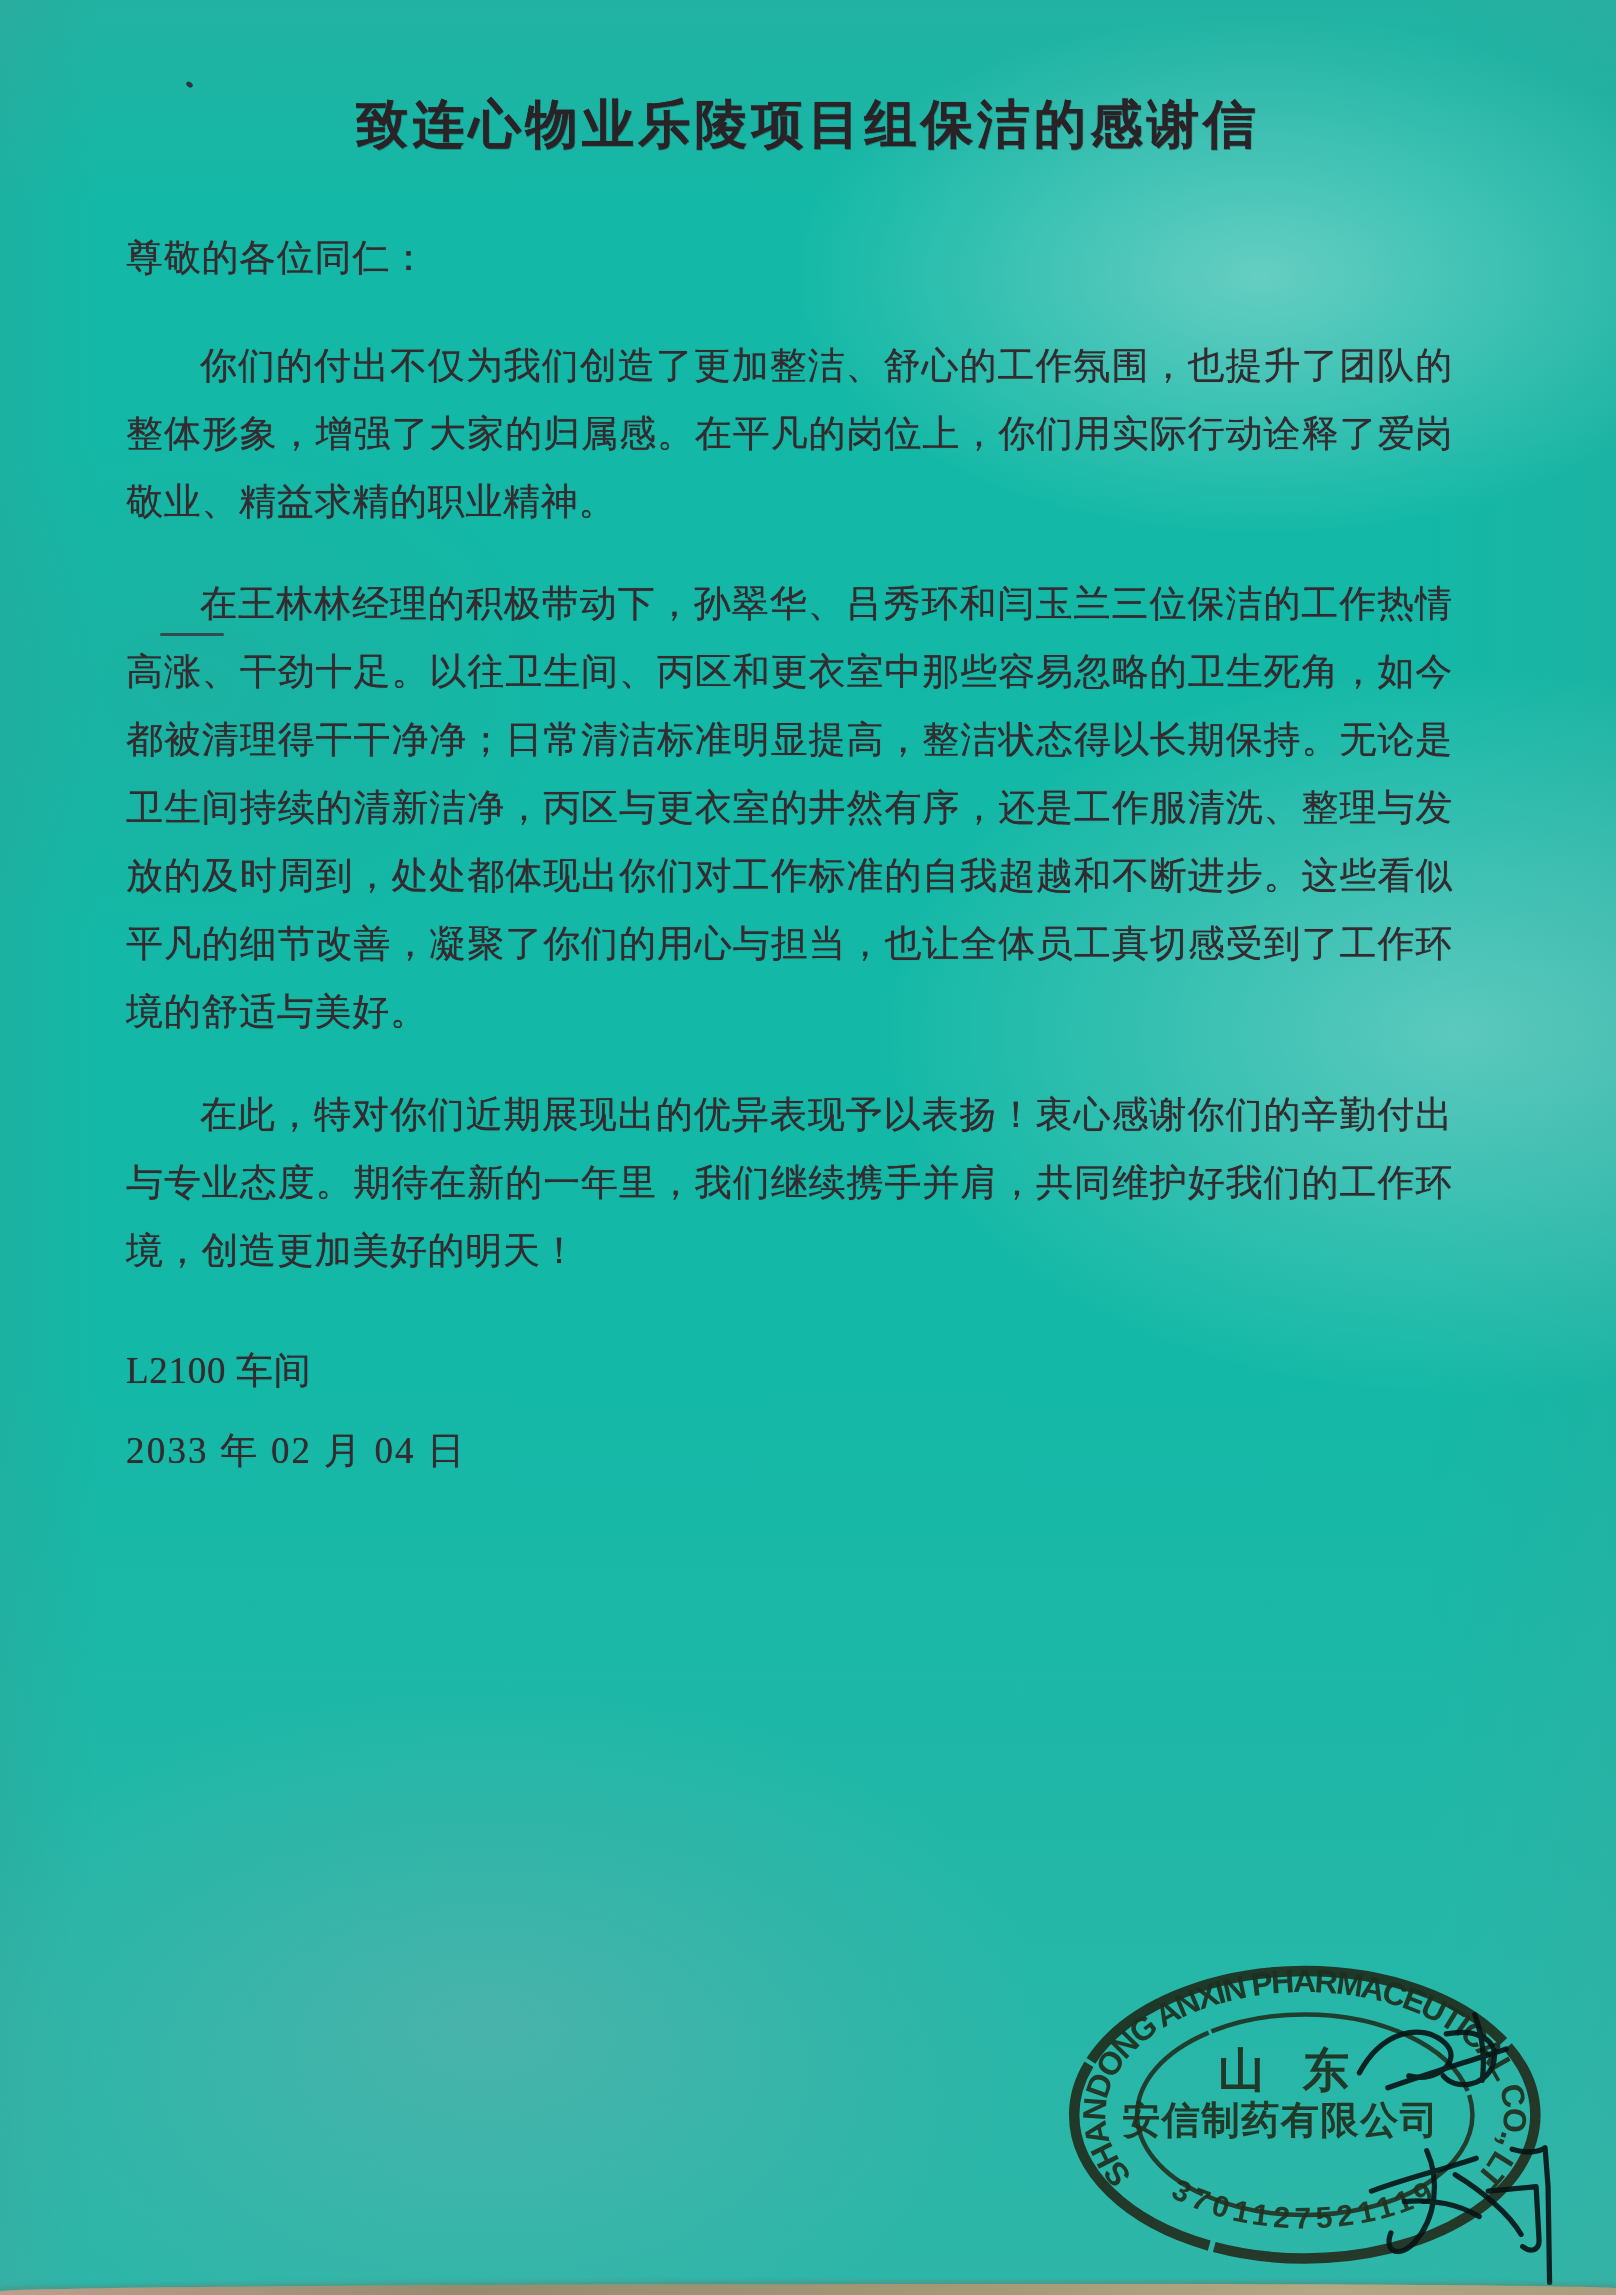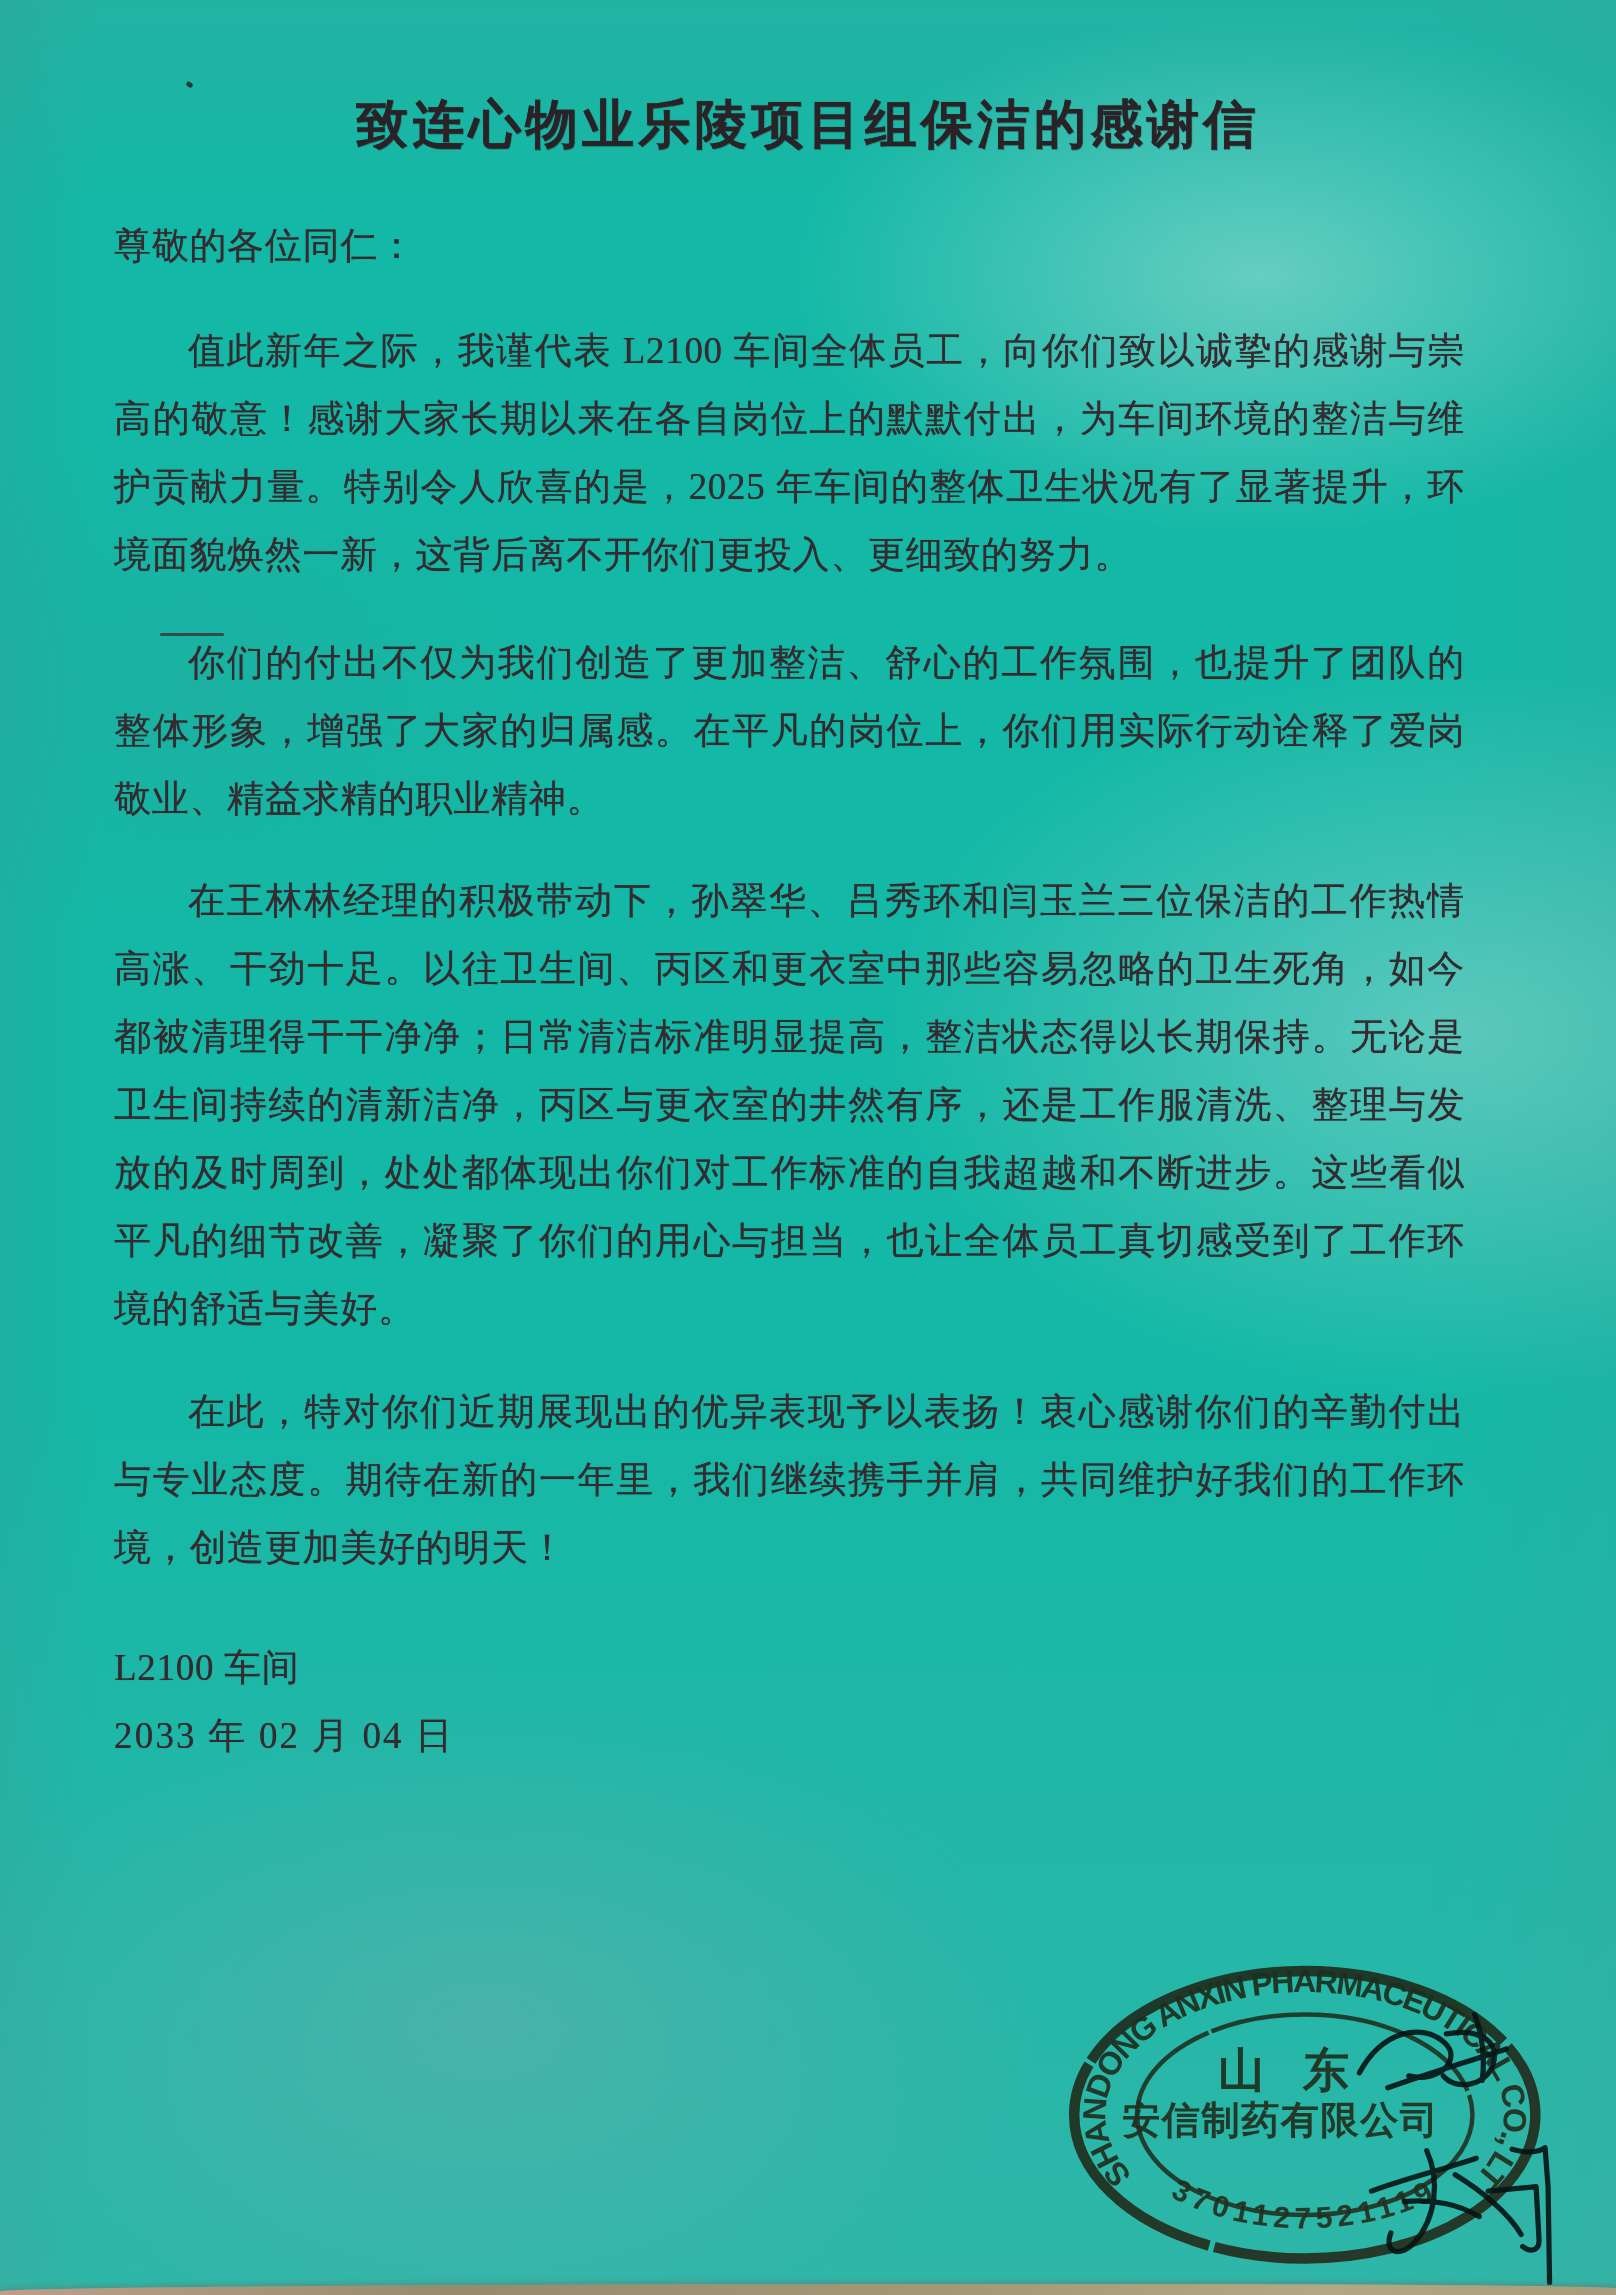--- a/index.html
+++ b/index.html
@@ -43,21 +43,21 @@
     letter-spacing:4.5px;color:#292226;
     text-shadow:0 0 0.7px rgba(41,34,38,.9), 0.7px 0.7px 0 rgba(41,34,38,.35);
   }
   .body-text{
     position:absolute;left:114px;top:212px;width:1351px;
     font-size:37px;line-height:68px;color:#332b2f;
     letter-spacing:0.7px;
     text-align:justify;word-break:break-all;
     text-shadow:0 0 0.7px rgba(51,43,47,.75);
   }
-  .body-text p{margin:0;}
+  .body-text p{margin:12px;}
   .indent{text-indent:2em;}
   .mt-greeting{margin-top:44px !important;}
   .mt-p1{margin-top:37px !important;}
   .mt-p2{margin-top:34px !important;}
   .mt-p3{margin-top:40px !important;}
   .mt-p4{margin-top:35px !important;}
   .mt-wish{margin-top:39px !important;}
   .sig{ text-align:left; }
   .mt-unit{margin-top:52px !important;}
   .sig-unit{padding-right:1.5px;}
@@ -72,21 +72,20 @@
 
 <div class="photo">
   <div class="paper-shade"></div>
 
   <div class="ink-dot"></div>
 
   <div class="title">致连心物业乐陵项目组保洁的感谢信</div>
 
   <div class="body-text">
     <p>尊敬的各位同仁：</p>
-    <p class="indent mt-p1">值此新年之际，我谨代表 L2100 车间全体员工，向你们致以诚挚的感谢与崇高的敬意！感谢大家长期以来在各自岗位上的默默付出，为车间环境的整洁与维护贡献力量。特别令人欣喜的是，2025 年车间的整体卫生状况有了显著提升，环境面貌焕然一新，这背后离不开你们更投入、更细致的努力。</p>
     <p class="indent mt-p3">你们的付出不仅为我们创造了更加整洁、舒心的工作氛围，也提升了团队的整体形象，增强了大家的归属感。在平凡的岗位上，你们用实际行动诠释了爱岗敬业、精益求精的职业精神。</p>
     <p class="indent mt-p2">在王林林经理的积极带动下，孙翠华、吕秀环和闫玉兰三位保洁的工作热情高涨、干劲十足。以往卫生间、丙区和更衣室中那些容易忽略的卫生死角，如今都被清理得干干净净；日常清洁标准明显提高，整洁状态得以长期保持。无论是卫生间持续的清新洁净，丙区与更衣室的井然有序，还是工作服清洗、整理与发放的及时周到，处处都体现出你们对工作标准的自我超越和不断进步。这些看似平凡的细节改善，凝聚了你们的用心与担当，也让全体员工真切感受到了工作环境的舒适与美好。</p>
     <p class="indent mt-p4">在此，特对你们近期展现出的优异表现予以表扬！衷心感谢你们的辛勤付出与专业态度。期待在新的一年里，我们继续携手并肩，共同维护好我们的工作环境，创造更加美好的明天！</p>
     <p class="sig sig-unit mt-unit">L2100 车间</p>
     <p class="sig sig-date">2033 年 02 月 04 日</p>
   </div>
 
   <div class="stray-underline"></div>
 
   <div class="stamp-wrap">

